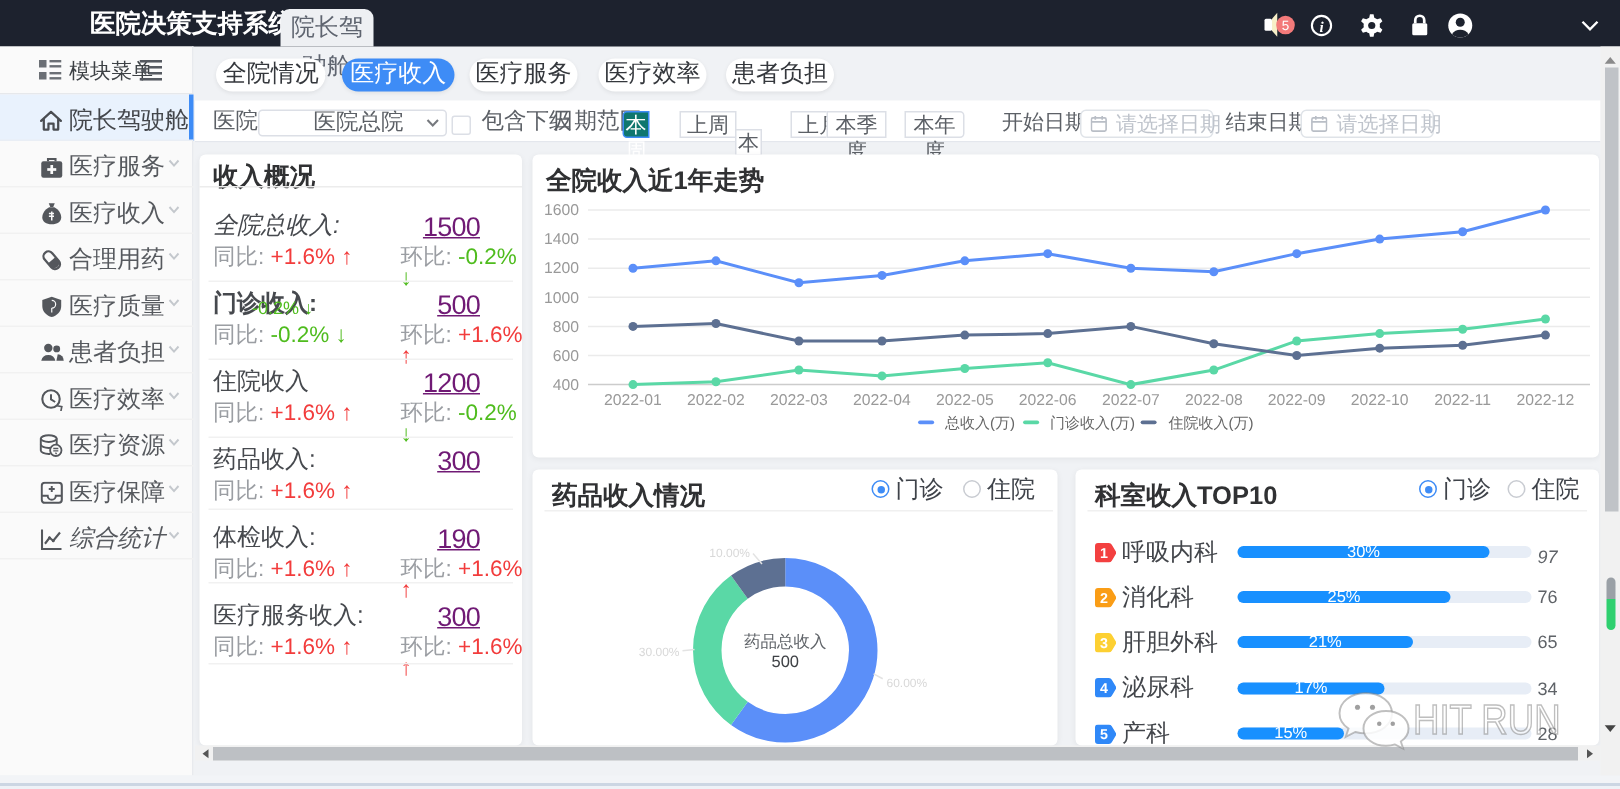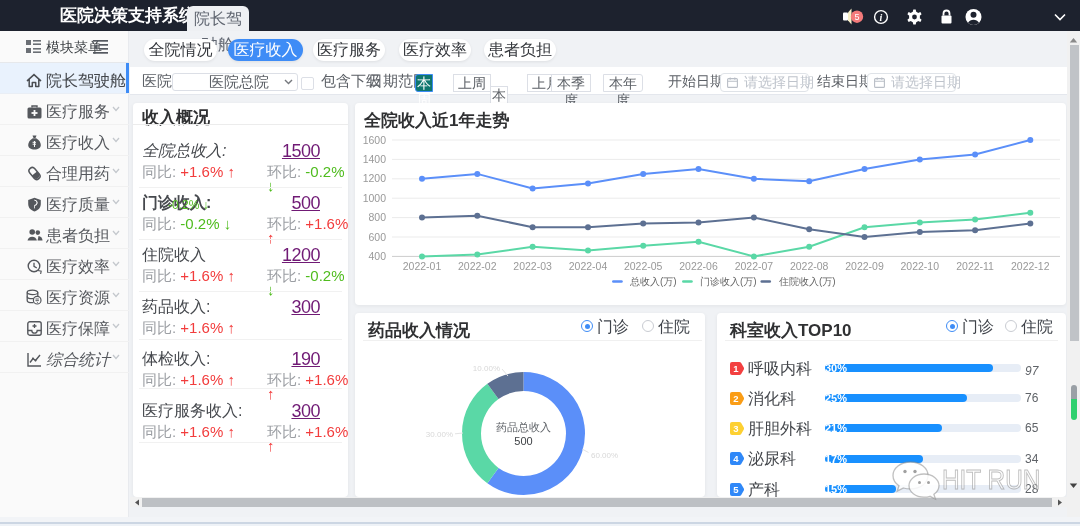--- a/index.html
+++ b/index.html
@@ -382,21 +382,21 @@
 <div class="radio-on" style="left:946px;top:320px;"></div>
 <span class="rlab" style="left:962px;top:320px;">门诊</span>
 <div class="radio-off" style="left:1005px;top:320px;"></div>
 <span class="rlab" style="left:1021px;top:320px;">住院</span>
 <div class="abs" style="left:725px;top:340px;width:333px;height:1px;background:#f0f0f0;"></div>
 <style>
   .badge { position:absolute; width:14px; height:13px; }
   .blab { position:absolute; left:748px; font-size:16px; color:#43464b; height:15px; line-height:15px; }
   .btrack { position:absolute; left:825px; width:196px; height:8px; border-radius:4px; background:#e7edf6; }
   .bfill { position:absolute; height:8px; border-radius:4px; background:#1890ff; }
-  .bpct { position:absolute; font-size:11px; color:#ffffff; height:14px; line-height:14px;font-weight:bold; }
+  .bpct { position:absolute; font-size:11px; color:#ffffff; text-align:center; height:14px; line-height:14px; }
   .bval { position:absolute; left:1025px; font-size:12px; color:#5f6368; height:14px; line-height:14px; }
 </style>
 <svg class="badge" style="left:730px;top:362px;" viewBox="0 0 14 13">
     <path d="M2 0 h7.3 a2.2 2.2 0 0 1 1.9 1.1 L13.8 5.5 a1.9 1.9 0 0 1 0 2 L11.2 11.9 a2.2 2.2 0 0 1 -1.9 1.1 H2 a2 2 0 0 1 -2 -2 V2 a2 2 0 0 1 2 -2 Z" fill="#f34040"></path>
     <text x="6" y="9.8" font-size="9.5" font-weight="bold" fill="#fff" text-anchor="middle" font-family="Liberation Sans">1</text>
   </svg>
 <span class="blab" style="top:361px;">呼吸内科</span>
 <div class="btrack" style="top:364px;"></div>
 <div class="bfill" style="left:825px;top:364px;width:168px;"></div>
 <span class="bpct" style="left:825px;top:361px;width:168px;">30%</span>

